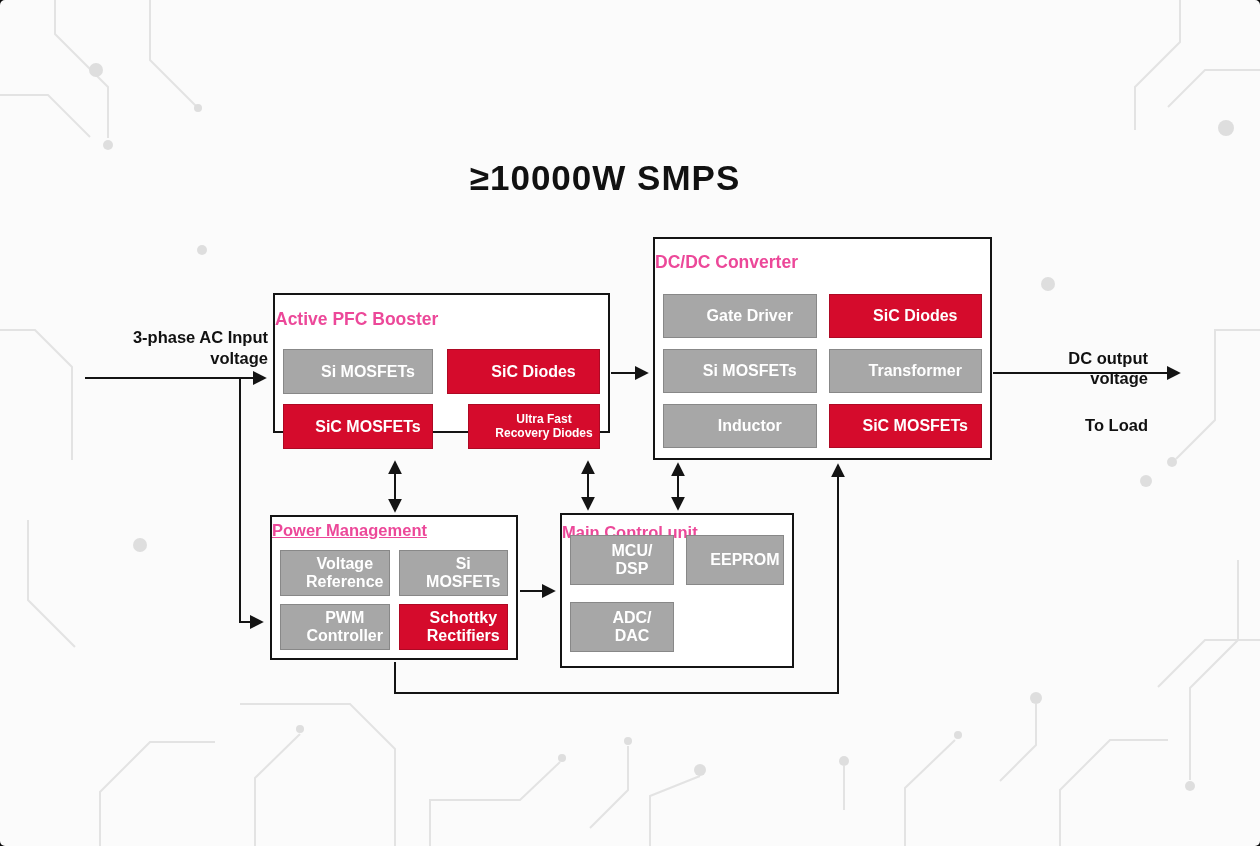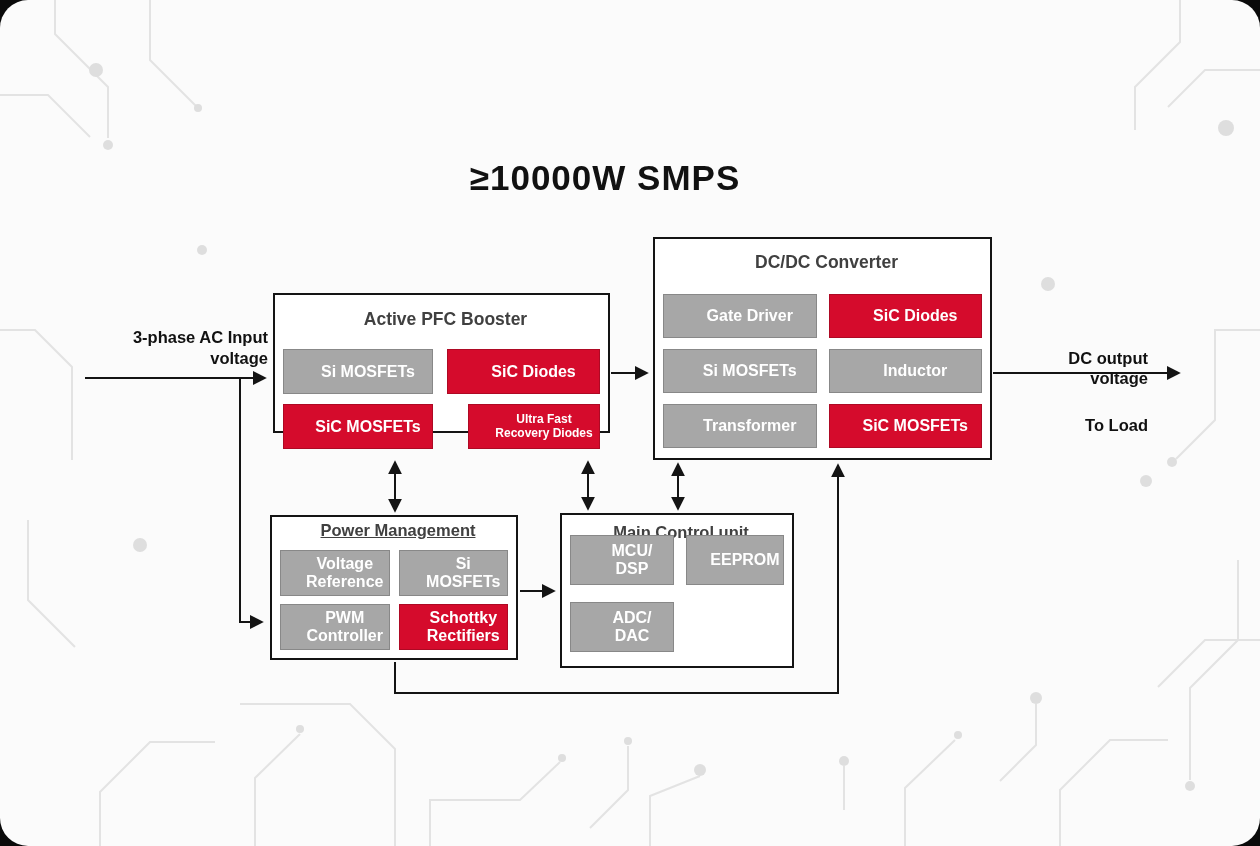--- a/index.html
+++ b/index.html
@@ -8,42 +8,42 @@
     --wire:#141414;
   }
   *{box-sizing:border-box;margin:0;padding:0;}
   html,body{background:#0a0a0a;}
   body{
     font-family:"Liberation Sans","DejaVu Sans",sans-serif;
     width:1260px;height:846px;overflow:hidden;
   }
   .page{
     position:relative;width:1260px;height:846px;
-    background:#fbfbfb;border-radius:28px;overflow:hidden;
+    background:#fbfbfb;border-radius:5px;overflow:hidden;
   }
   svg.bg{position:absolute;inset:0;z-index:0;}
   svg.wires{position:absolute;inset:0;z-index:1;color:var(--wire);}
   .title{
     position:absolute;top:158px;left:280px;width:650px;z-index:2;
     text-align:center;font-size:35px;font-weight:800;letter-spacing:1px;color:#111;
   }
   .side-label{
     position:absolute;z-index:2;text-align:right;color:#111;
     font-size:16.5px;font-weight:800;line-height:1.25;white-space:pre-line;
   }
   .input-label{left:72px;top:327px;width:196px;}
   .output-label{left:1018px;top:327px;width:130px;}
   .output-label .toload{margin-top:5px;}
   .block{
     position:absolute;z-index:2;background:#ffffff;
     border:2.5px solid #141414;
   }
   .block-title{
-    position:absolute;left:8px;right:0;text-align:center;
-    font-weight:800;color:#404040;
+    position:absolute;left:0;right:0;
+    font-weight:800;color:#ec4899;
   }
   .cells{position:absolute;left:8px;right:8px;display:grid;}
   .cell{
     display:flex;align-items:center;justify-content:center;
     color:#fff;font-weight:700;font-size:16px;line-height:1.12;
     text-align:center;white-space:pre-line;
     border:1px solid rgba(0,0,0,0.18);
     padding-left:20px;
   }
   .cell.gray{background:var(--gray);}
@@ -163,22 +163,22 @@
 Recovery Diodes</div>
     </div>
   </section>
 
   <section class="block dcdc">
     <div class="block-title">DC/DC Converter</div>
     <div class="cells">
       <div class="cell gray">Gate Driver</div>
       <div class="cell red">SiC Diodes</div>
       <div class="cell gray">Si MOSFETs</div>
+      <div class="cell gray">Transformer</div>
       <div class="cell gray">Inductor</div>
-      <div class="cell gray">Transformer</div>
       <div class="cell red">SiC MOSFETs</div>
     </div>
   </section>
 
   <section class="block pm">
     <div class="block-title">Power Management</div>
     <div class="cells">
       <div class="cell gray">Voltage
 Reference</div>
       <div class="cell gray">Si

